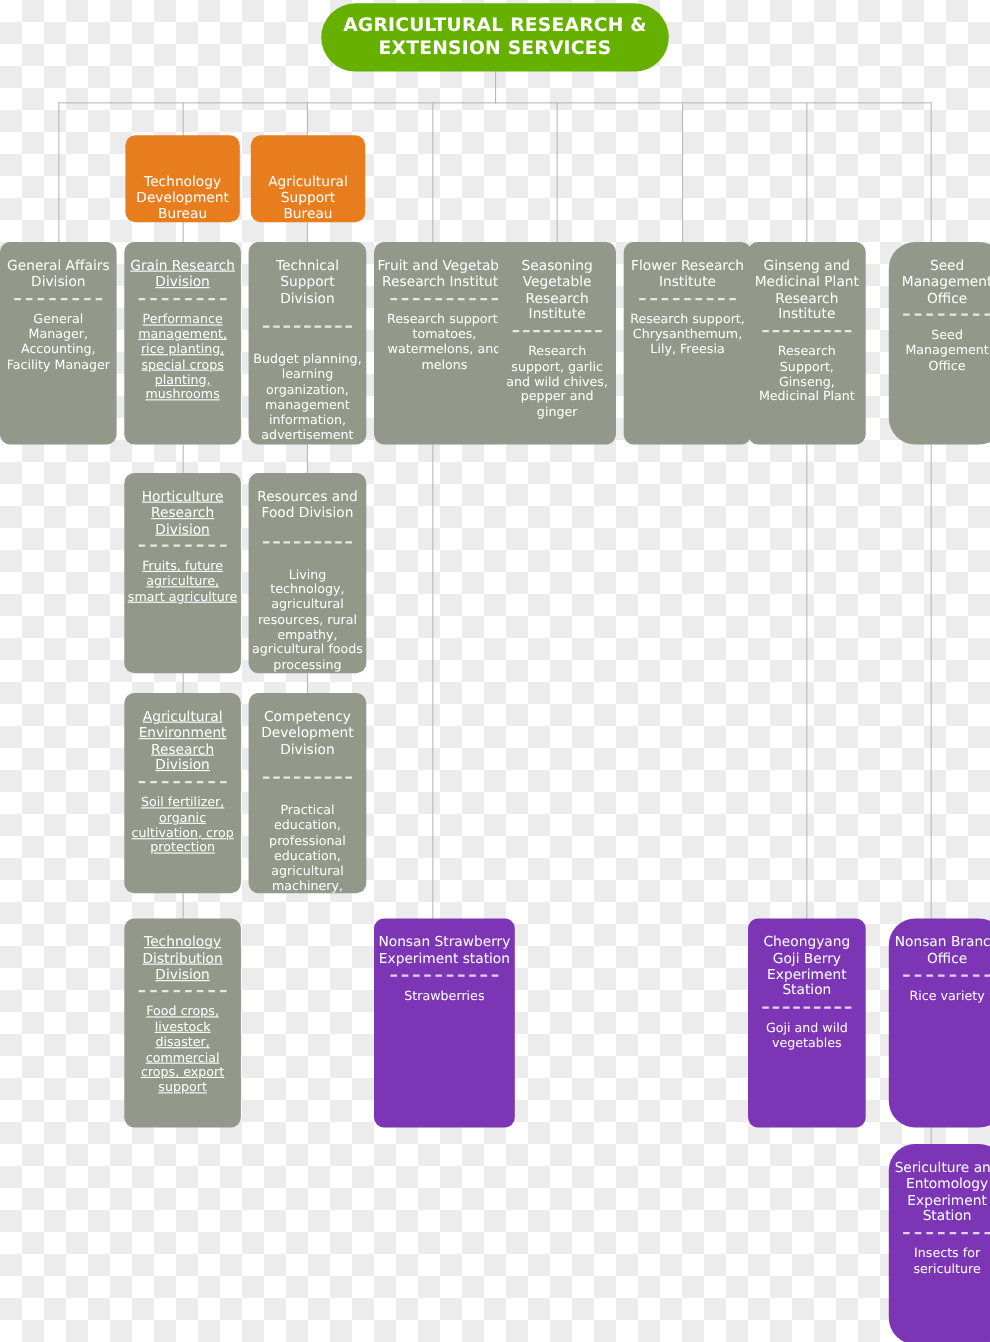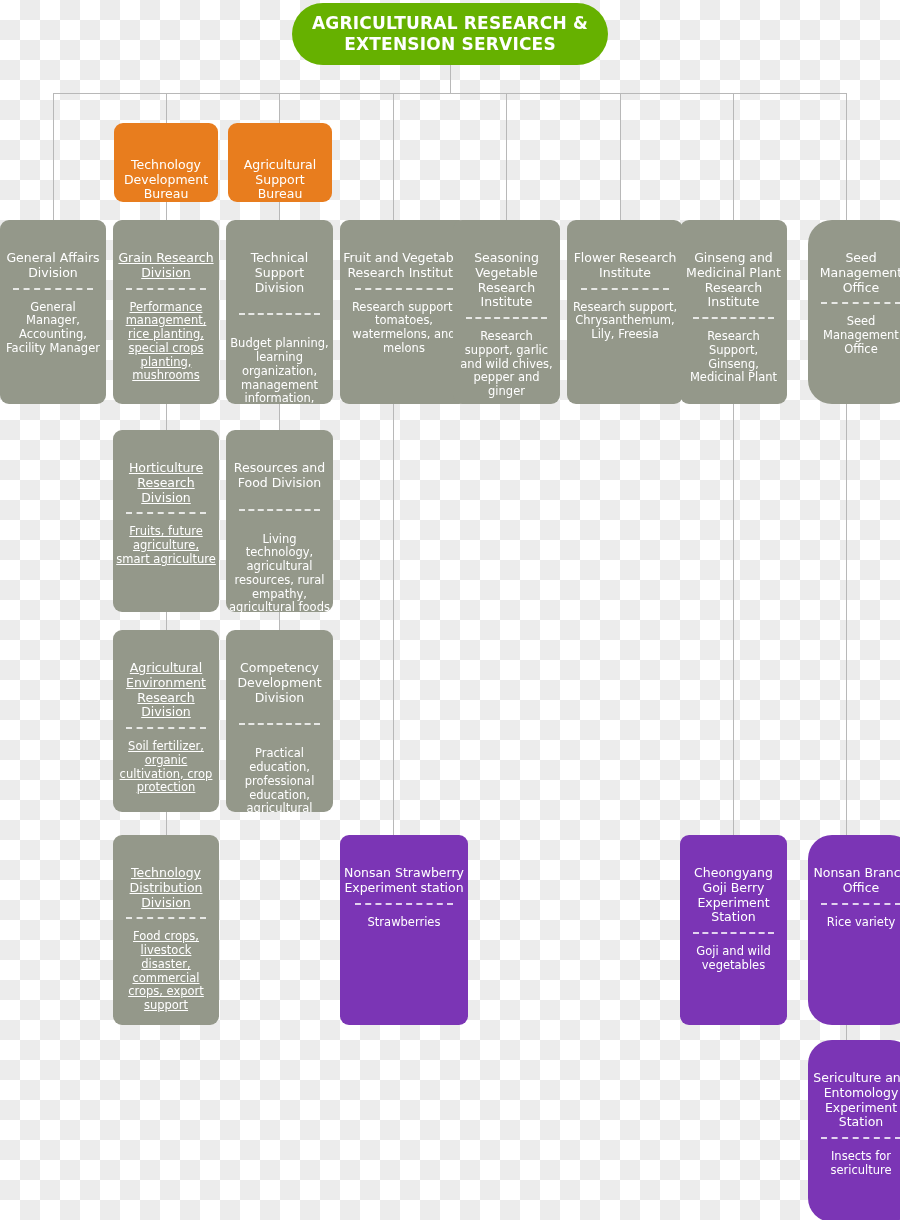--- a/index.html
+++ b/index.html
@@ -106,21 +106,21 @@
   .col-2 { left: 226px; width: 107px; gap: 11px; }
   .col-3 { left: 340px; width: 128px; }
   .col-4 { left: 453px; width: 107px; }
   .col-5 { left: 567px; width: 116px; }
   .col-6 { left: 680px; width: 107px; }
   .col-7 { left: 808px; width: 106px; border-radius: 24px; }
 
   .node.box .title {
     font-size: 12.5px;
     font-weight: normal;
-    margin-top: 31px;
+    margin-top: 14px;
   }
   .node.box .desc {
     font-size: 11.5px;
     margin-top: 11px;
   }
 </style>
 </head>
 <body>
 
 <div id="chart">

